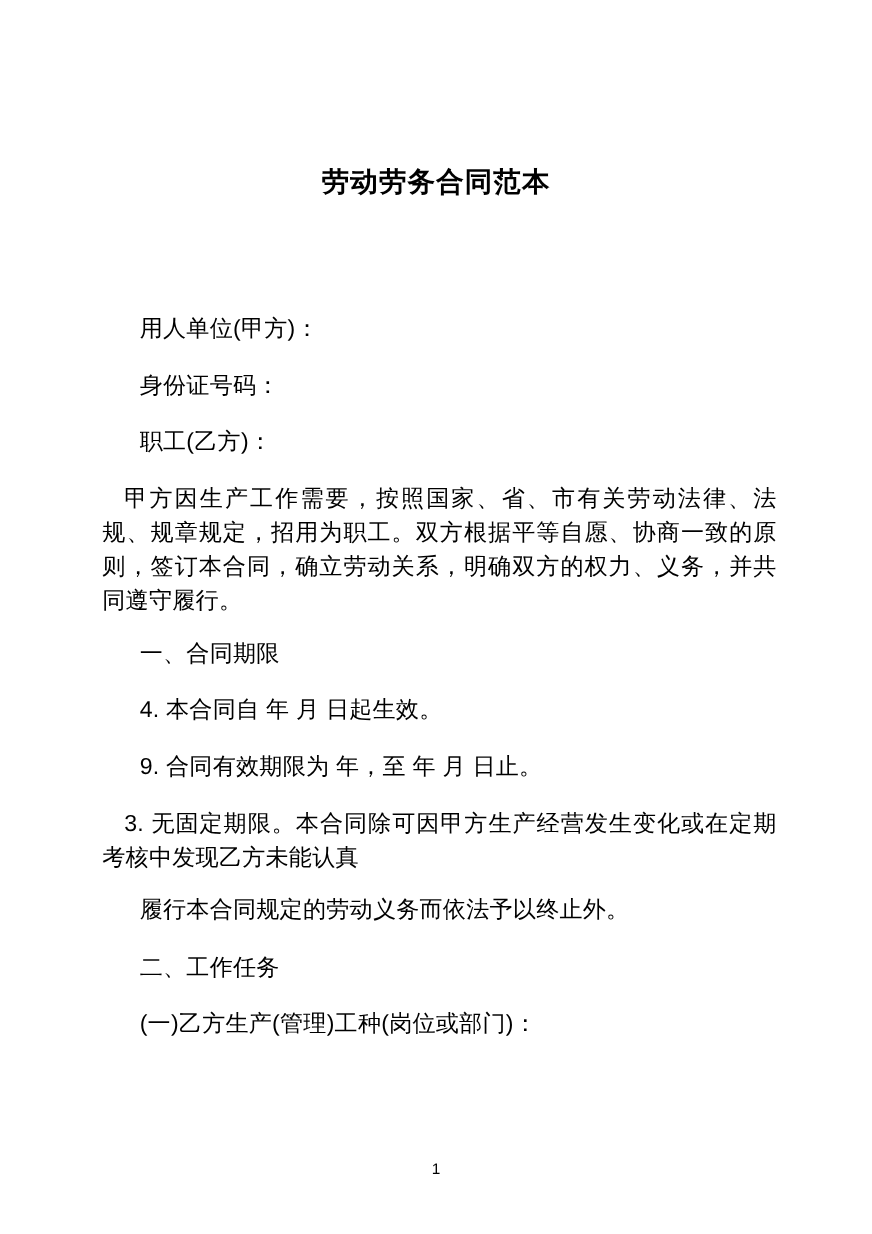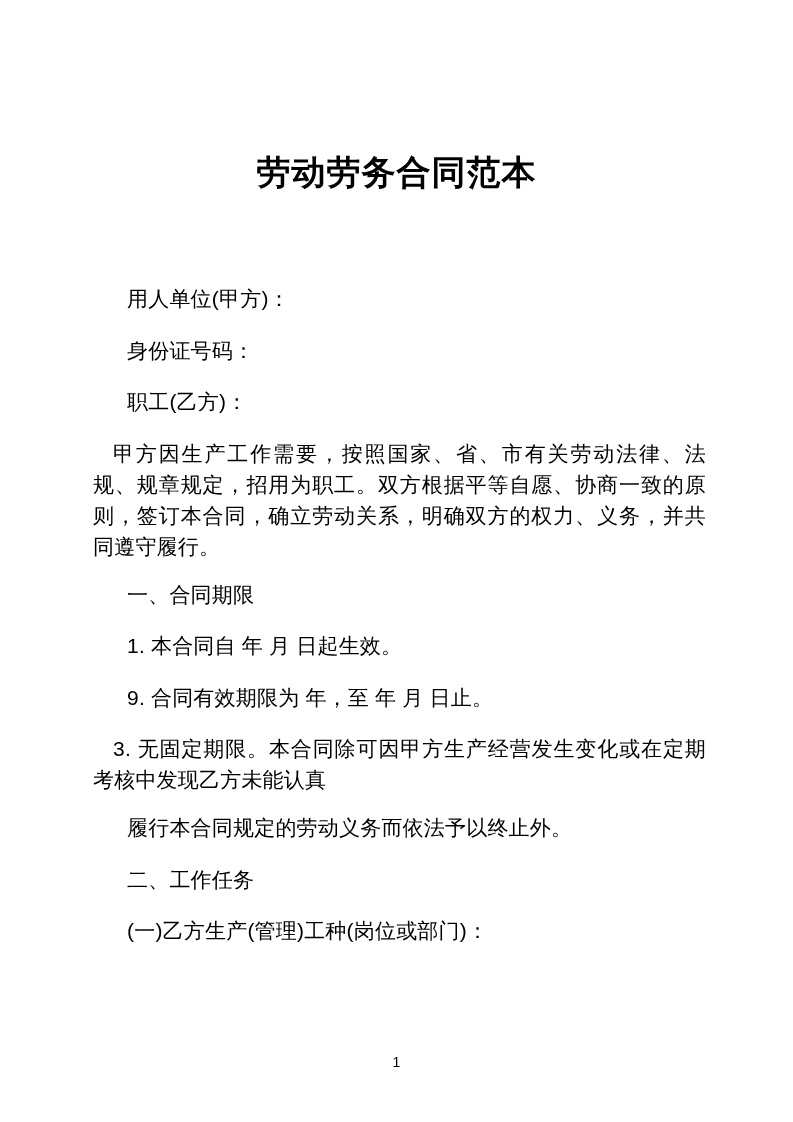--- a/index.html
+++ b/index.html
@@ -19,21 +19,21 @@
     position: absolute;
     inset: 0;
     background: #ffffff;
   }
   .doc-title {
     position: absolute;
     top: 132px;
     left: 0;
     width: 793px;
     text-align: center;
-    font-size: 34px;
+    font-size: 25px;
     font-weight: bold;
     letter-spacing: 1px;
     line-height: 34px;
   }
   .body-block {
     position: absolute;
     top: 283px;
     left: 93px;
     width: 613px;
   }
@@ -67,21 +67,21 @@
 <div class="page">
 
   <h1 class="doc-title">劳动劳务合同范本</h1>
 
   <div class="body-block">
     <p class="para indent-1">用人单位(甲方)：</p>
     <p class="para indent-1">身份证号码：</p>
     <p class="para indent-1">职工(乙方)：</p>
     <p class="para flow">甲方因生产工作需要，按照国家、省、市有关劳动法律、法规、规章规定，招用为职工。双方根据平等自愿、协商一致的原则，签订本合同，确立劳动关系，明确双方的权力、义务，并共同遵守履行。</p>
     <p class="para indent-1">一、合同期限</p>
-    <p class="para indent-1">1. 本合同自  年  月  日起生效。</p>
+    <p class="para indent-1">4. 本合同自  年  月  日起生效。</p>
     <p class="para indent-1">9. 合同有效期限为  年，至  年  月  日止。</p>
     <p class="para flow">3. 无固定期限。本合同除可因甲方生产经营发生变化或在定期考核中发现乙方未能认真</p>
     <p class="para indent-1">履行本合同规定的劳动义务而依法予以终止外。</p>
     <p class="para indent-1">二、工作任务</p>
     <p class="para indent-1">(一)乙方生产(管理)工种(岗位或部门)：</p>
   </div>
 
   <div class="page-number">1</div>
 
 </div>

